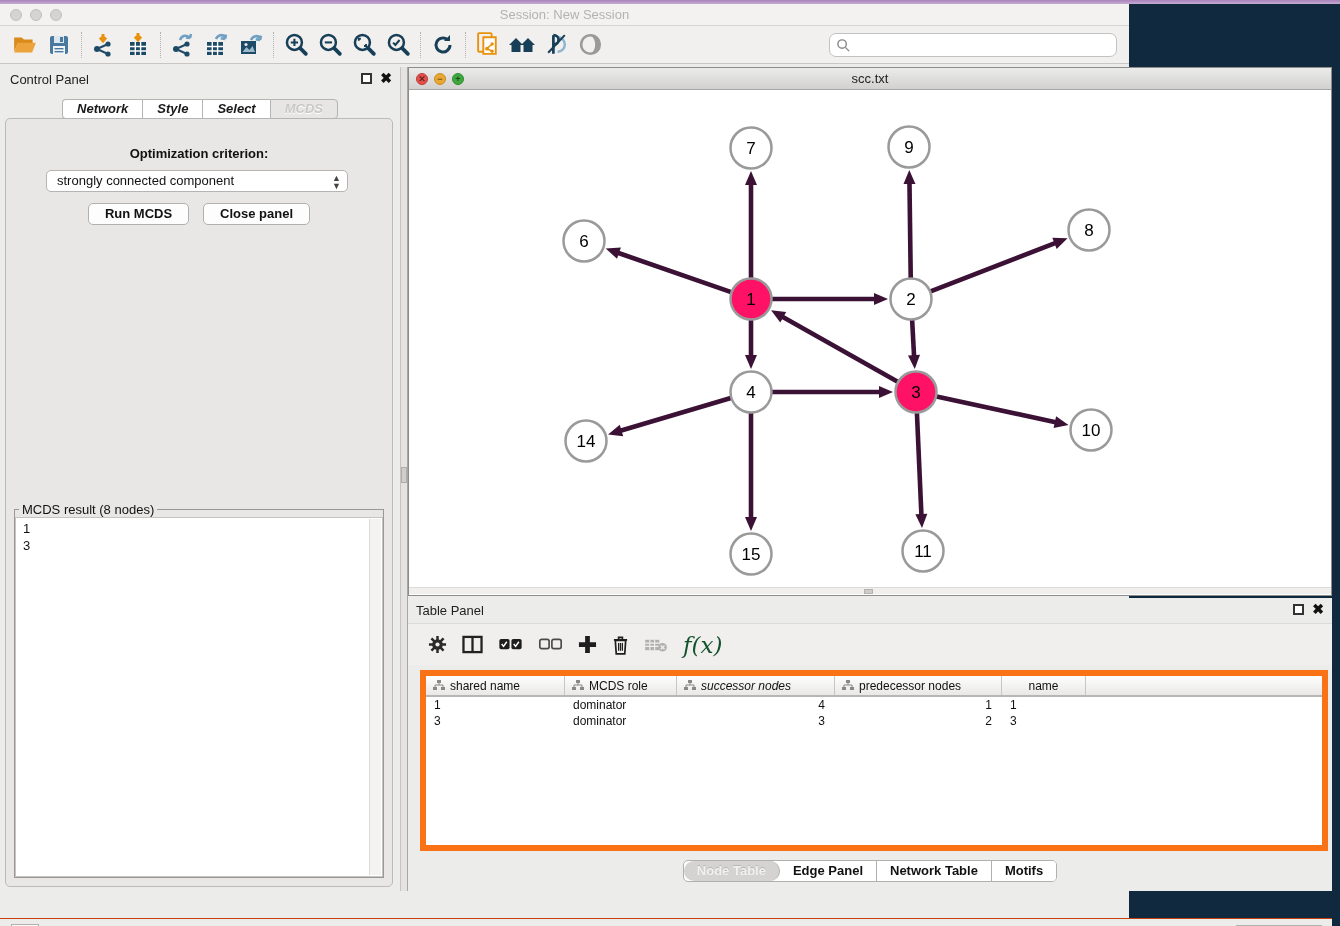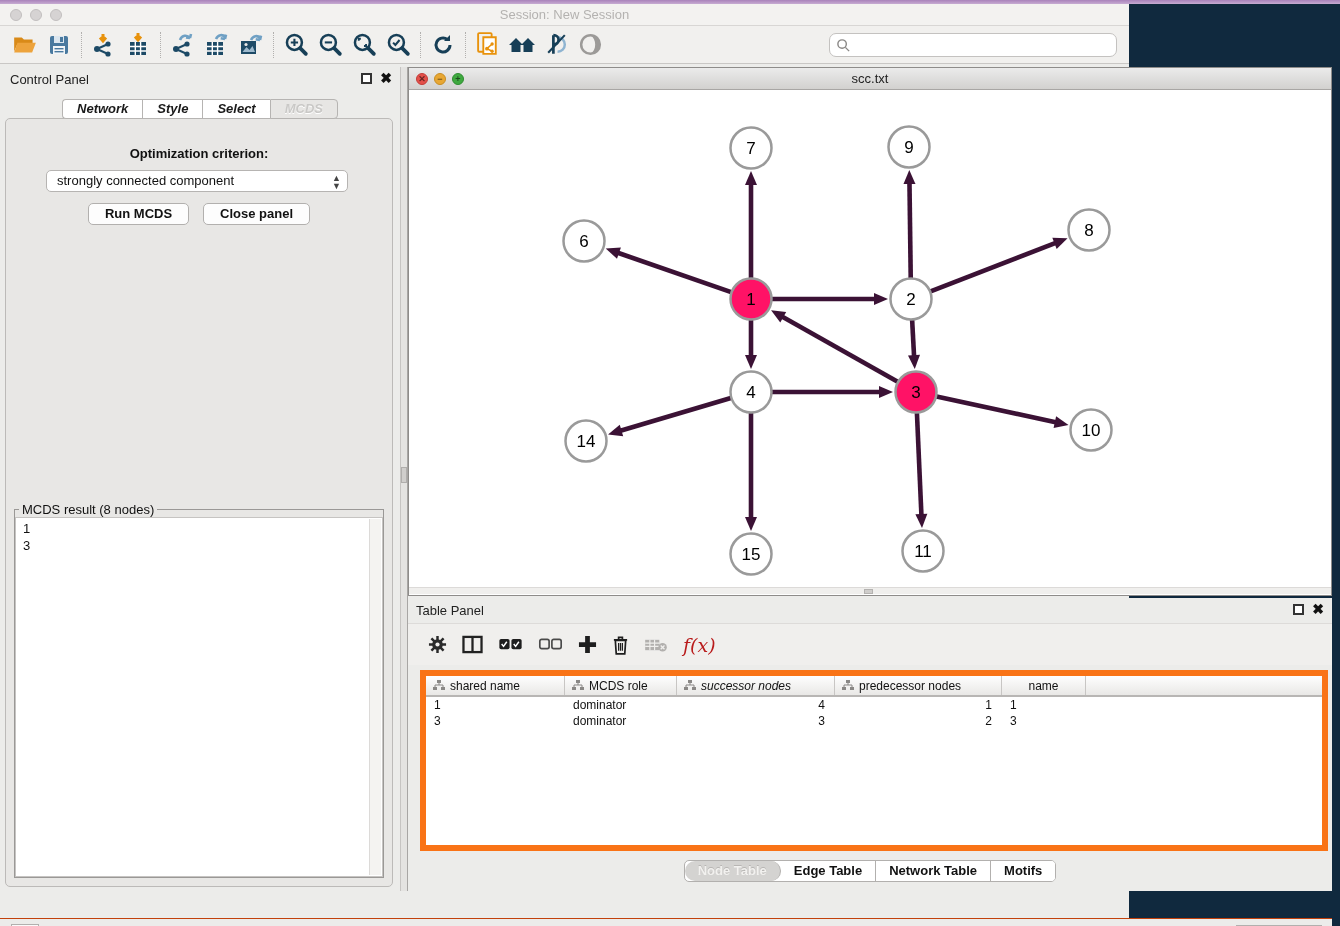--- a/index.html
+++ b/index.html
@@ -76,21 +76,21 @@
   .net-bottom { position:relative; height:7px; background:#f0efed; border-top:1px solid #dcdad8; }
   .net-bottom .thumb { position:absolute; left:455px; top:1px; width:9px; height:5px; background:#cfcdcb; border:1px solid #b4b2b0; }
 
   
   .table-panel { position:absolute; left:408px; top:533px; width:924px; height:293px; background:#ececea;
     display:flex; flex-direction:column; }
   .tp-header { position:relative; height:25px; padding-left:8px; font-size:13px; color:#222; line-height:25px; }
   .tp-toolbar { height:42px; display:flex; align-items:center; gap:15px; padding-left:20px;
     background:#f0efed; border-top:1px solid #dddbd9; }
   .tp-toolbar .ticon { display:flex; align-items:center; }
-  .fx { font-family:"DejaVu Serif", serif; font-style:italic; font-size:19px; color:#b91c1c; }
+  .fx { font-family:"DejaVu Serif", serif; font-style:italic; font-size:23px; color:#14532d; }
   .tp-table { flex:1; margin:5px 4px 0 12px; background:#fff; border:6px solid #f97316; overflow:hidden; }
   .thead { display:flex; height:21px; background:linear-gradient(#fefefe,#e9e8e6); border-bottom:2px solid #b8b6b4; }
   .th { display:flex; align-items:center; gap:5px; padding-left:7px; font-size:12px; color:#111;
     border-right:1px solid #c8c6c4; }
   .th.center { justify-content:center; padding-left:0; }
   .trow { display:flex; height:16px; font-size:12px; color:#111; }
   .td { padding-left:8px; line-height:16px; }
   .td.right { text-align:right; padding-left:0; padding-right:10px; }
   .tp-tabs { height:40px; display:flex; justify-content:center; align-items:center; }
   .seg { display:flex; border:1px solid #b2b0ae; border-radius:5px; overflow:hidden; background:#fff; }
@@ -480,21 +480,21 @@
                 <div class="td" style="width: 112px;">dominator</div>
                 <div class="td right" style="width: 158px;">3</div>
                 <div class="td right" style="width: 167px;">2</div>
                 <div class="td" style="width: 84px;">3</div>
               </div>
             </div>
         </div>
         <div class="tp-tabs">
           <div class="seg">
             <div class="seg-tab active">Node Table</div>
-            <div class="seg-tab">Edge Table</div>
+            <div class="seg-tab">Edge Panel</div>
             <div class="seg-tab">Network Table</div>
             <div class="seg-tab">Motifs</div>
           </div>
         </div>
       </div>
     </div>
 
     <div class="statusbar">
       <div class="list-btn">
         <svg width="18" height="15" viewBox="0 0 18 15">

